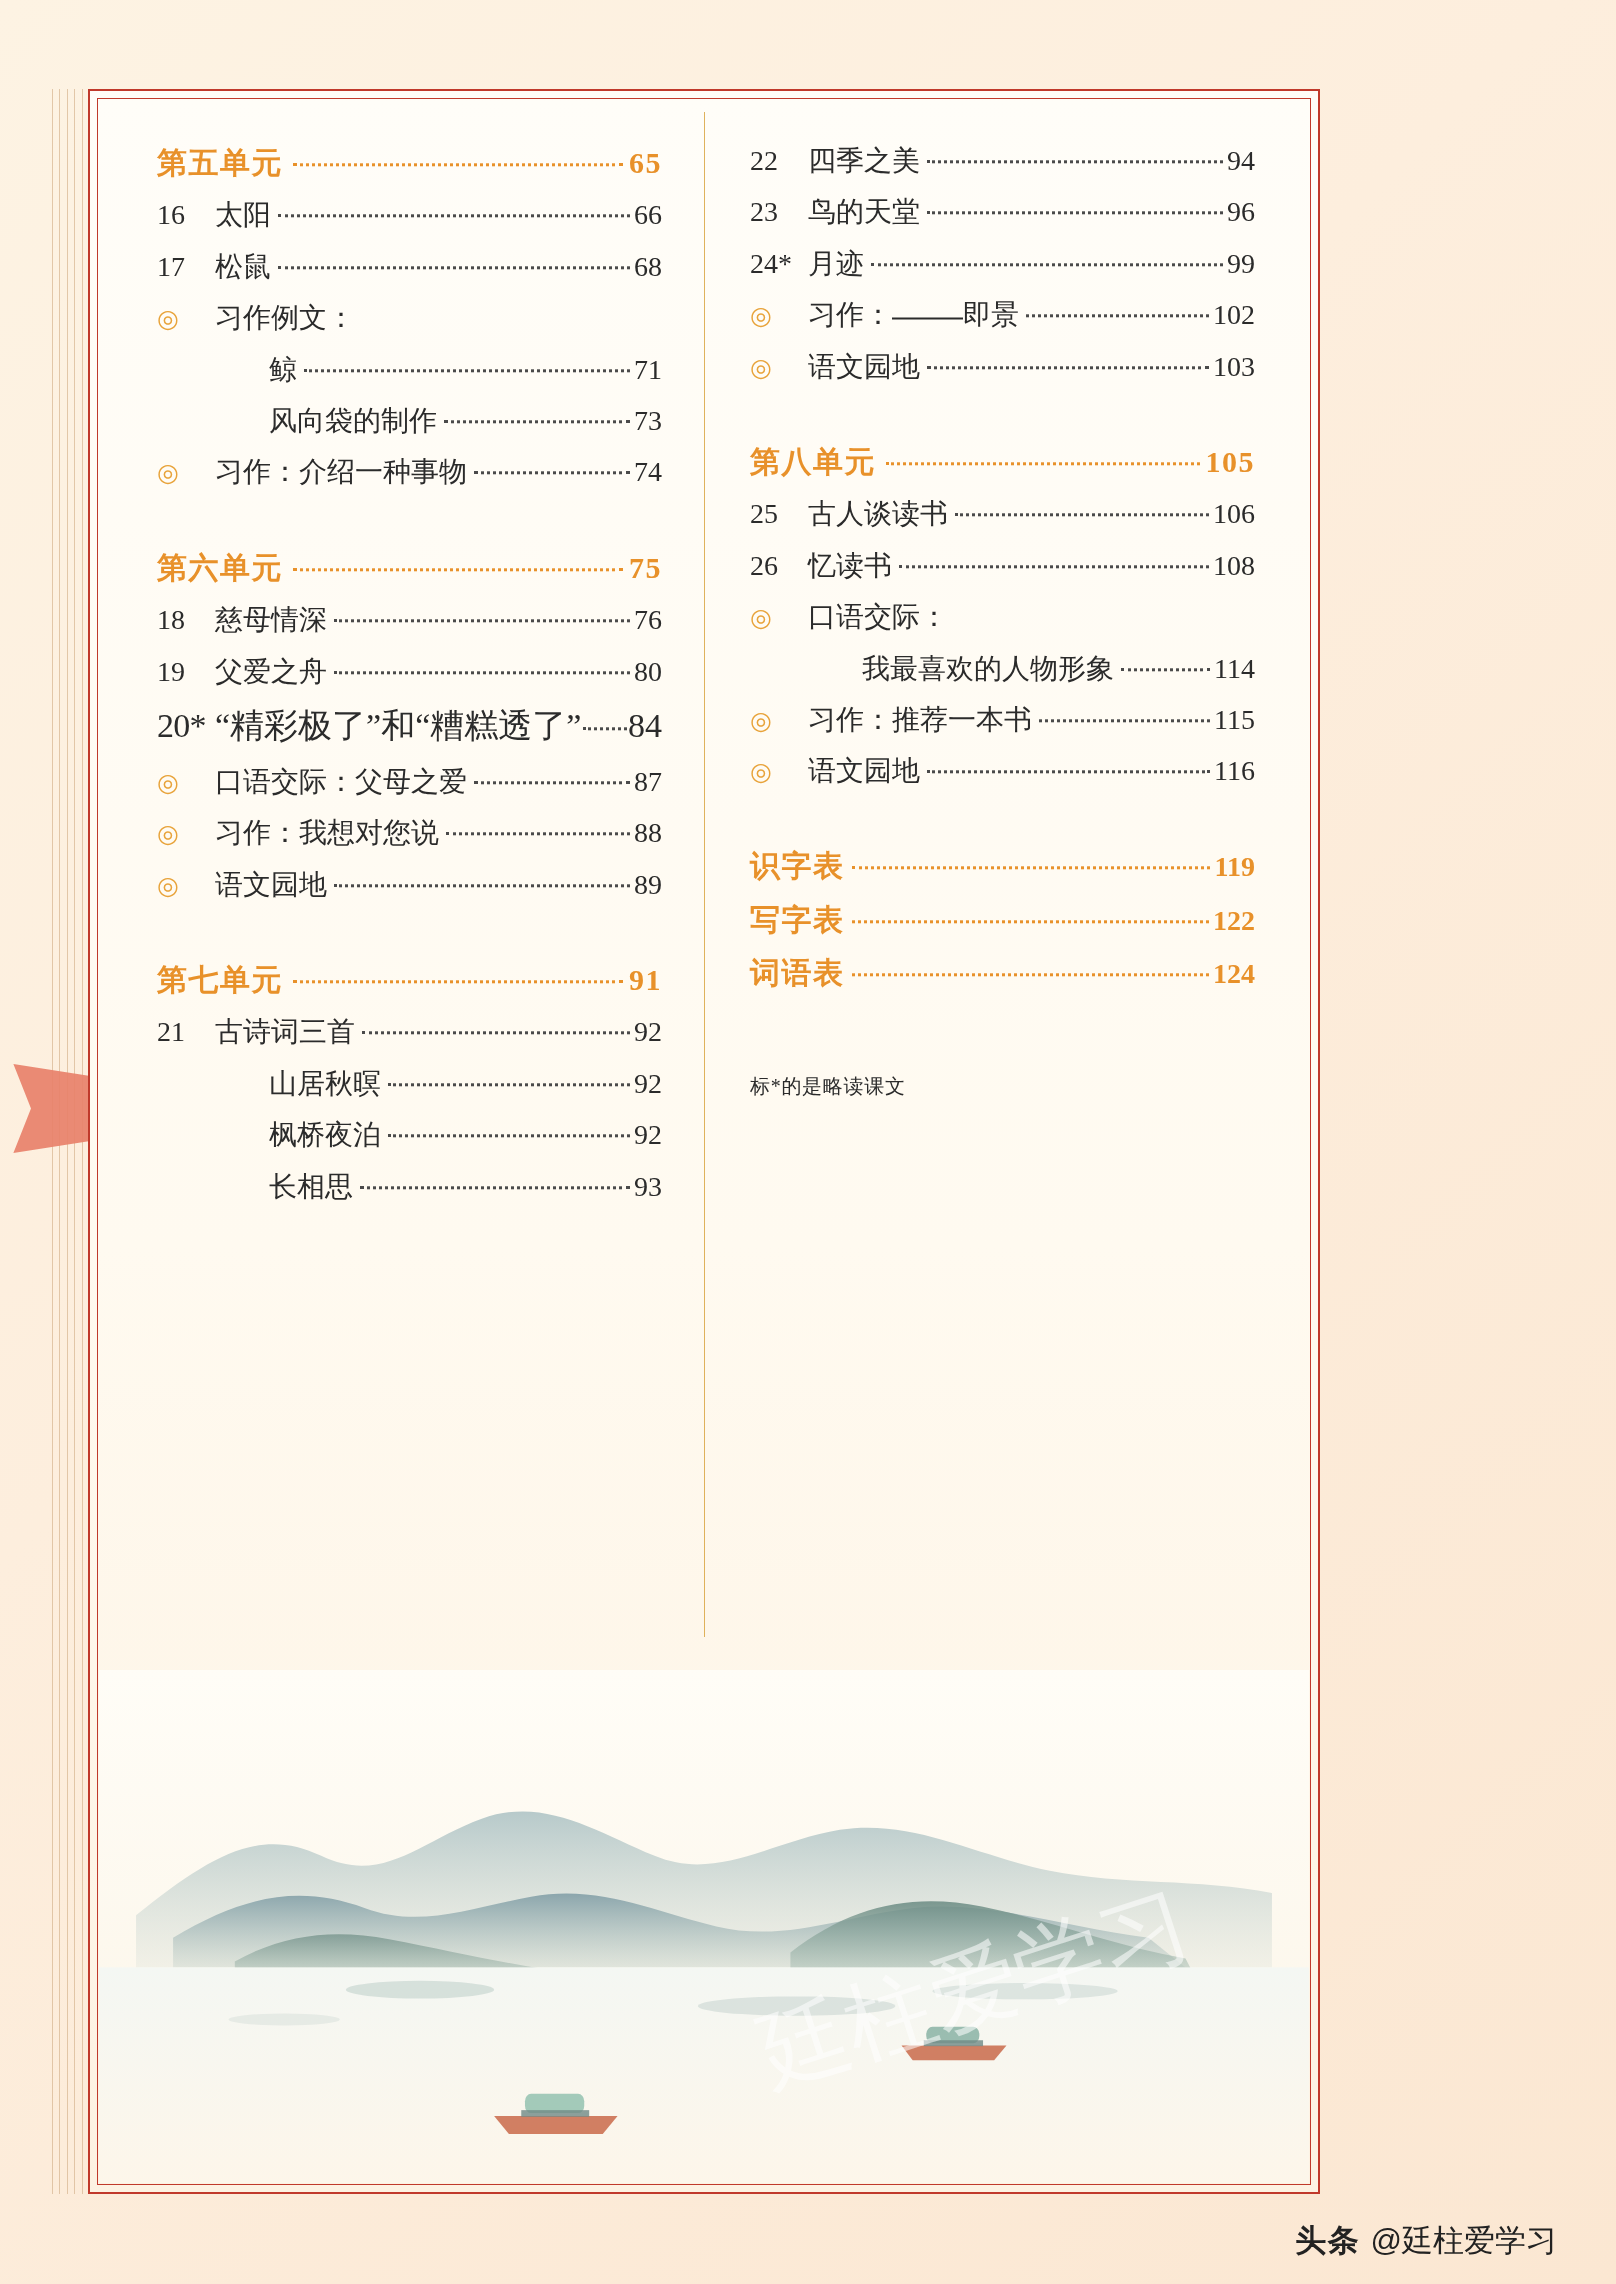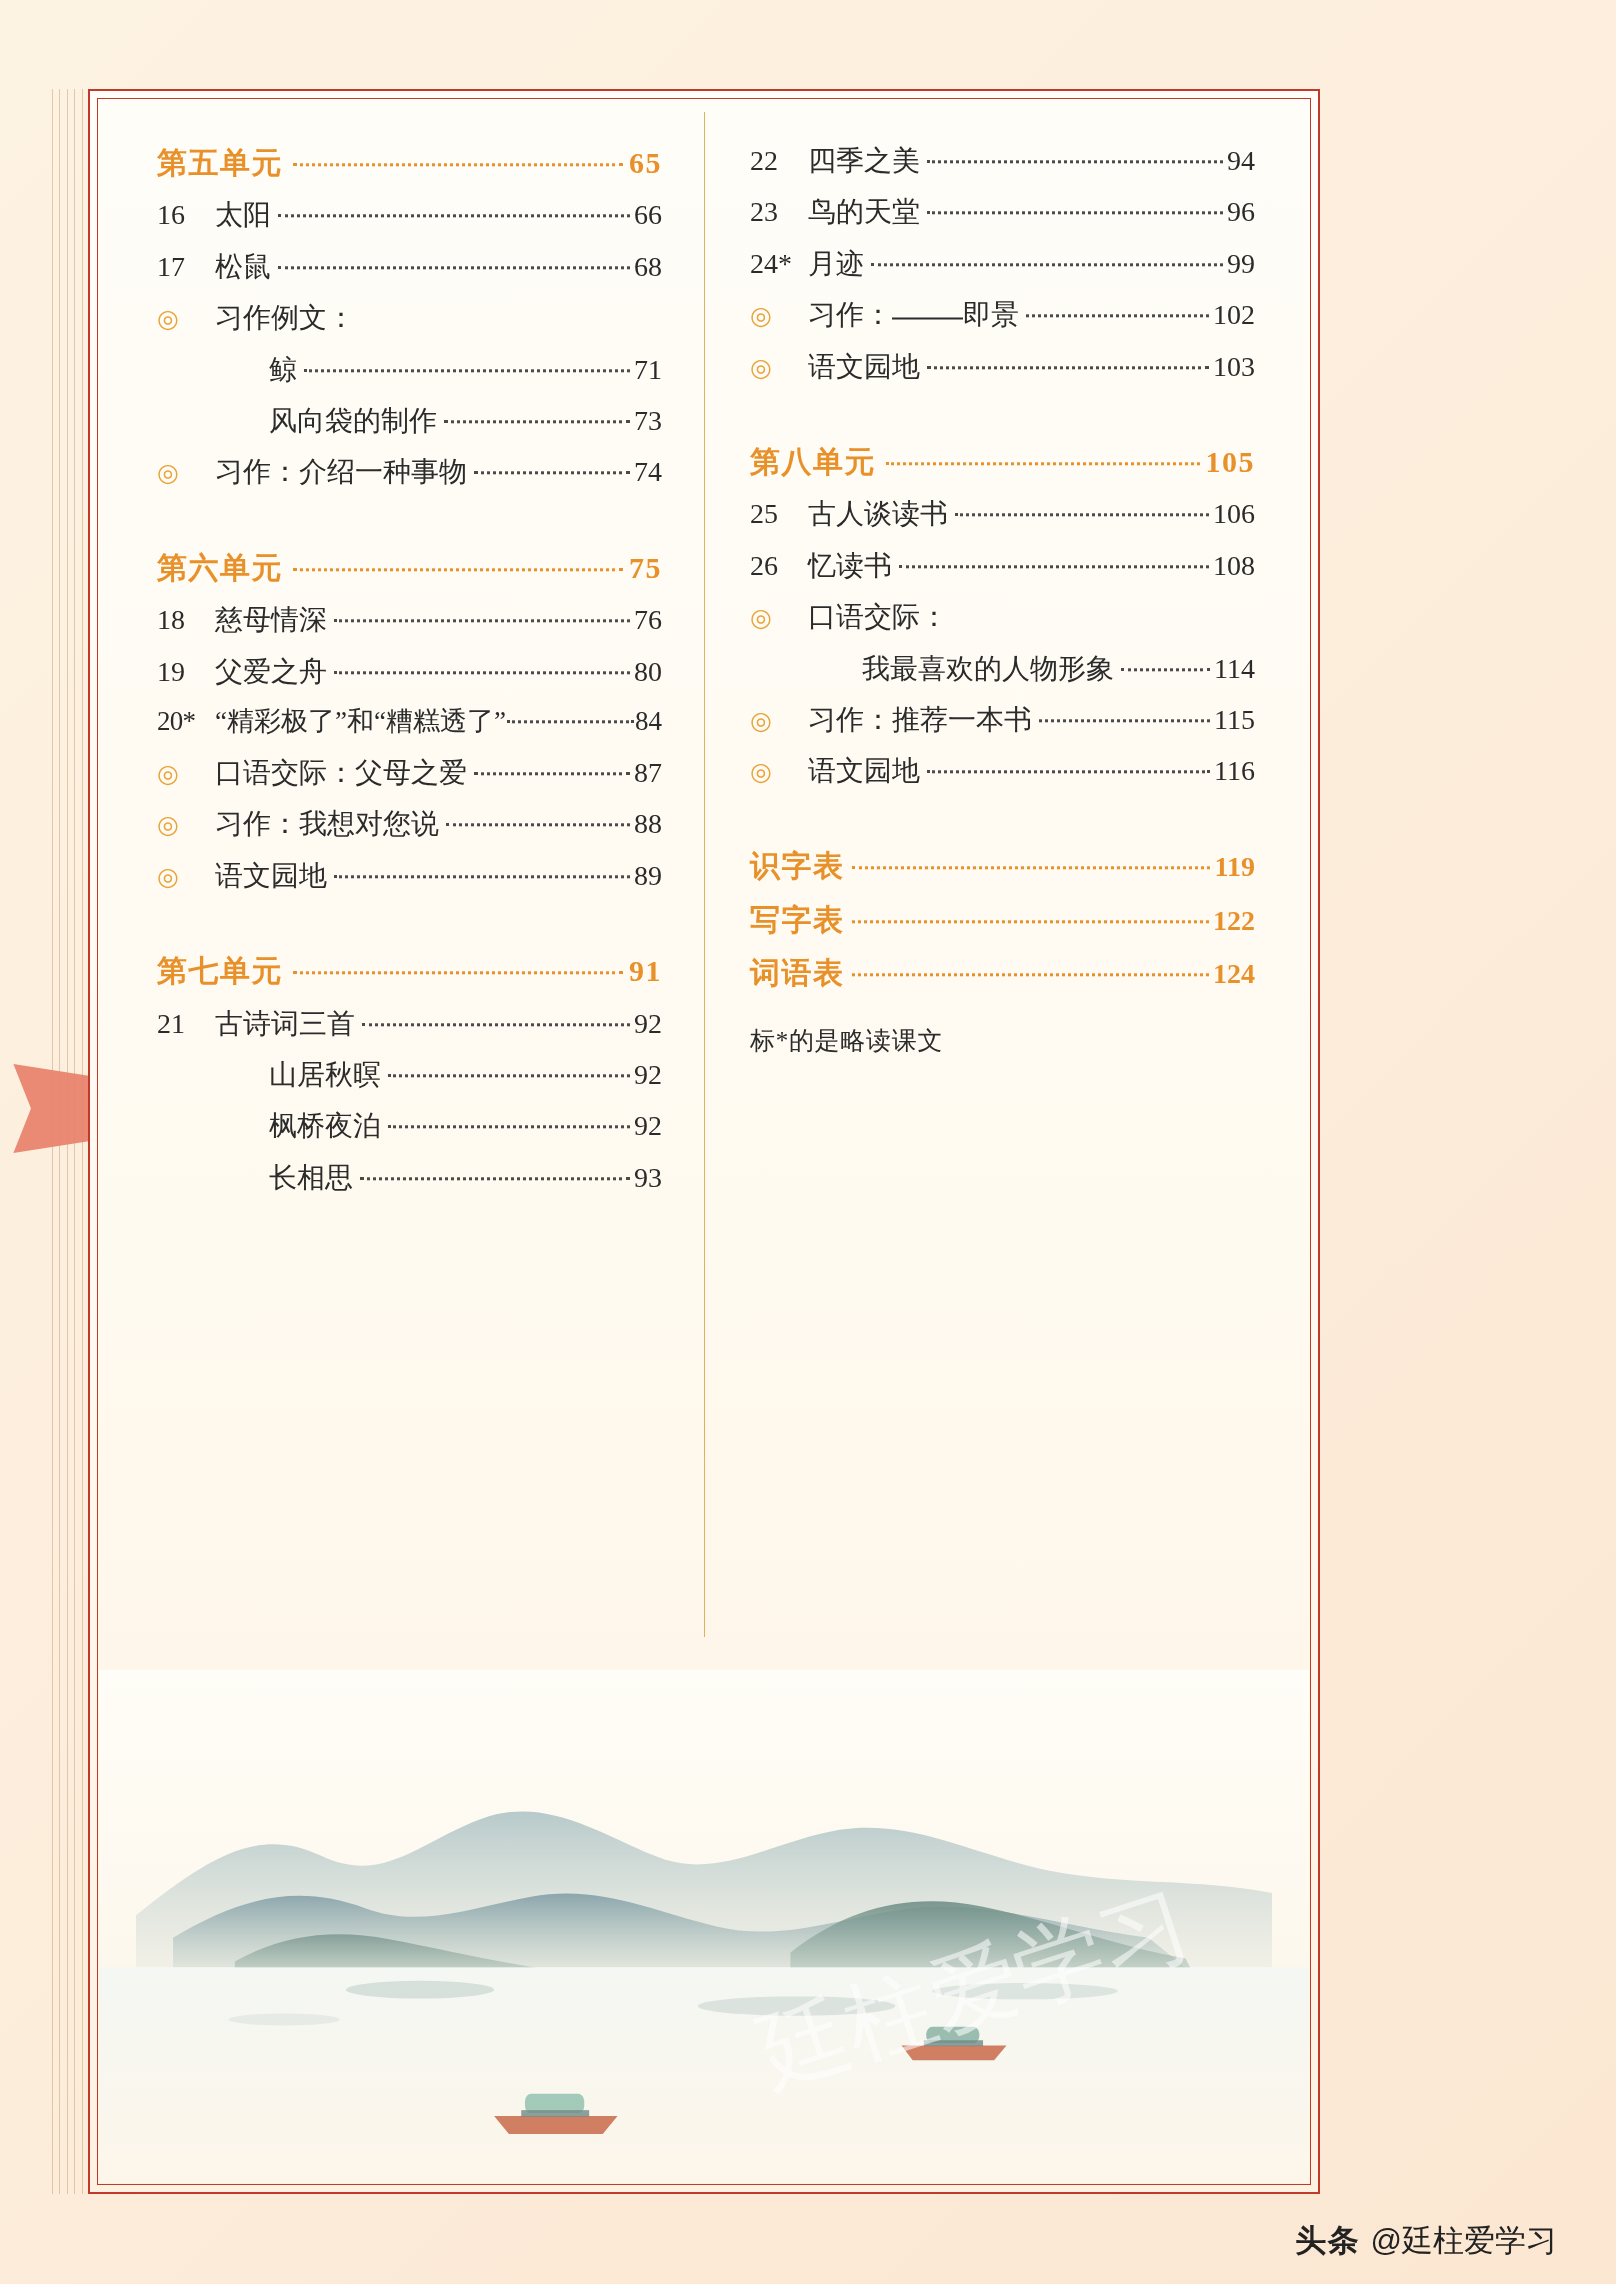--- a/index.html
+++ b/index.html
@@ -163,23 +163,23 @@
     width: 71px;
     border-bottom: 2.2px solid #2b2b2b;
     transform: translateY(-4.5px);
   }
 
   .backmatter .entry { color: #e8912a; font-weight: bold; }
   .backmatter .entry .dots { border-bottom: 3px dotted #e8912a; }
   .backmatter .entry .t { font-size: 30px; letter-spacing: 1.5px; }
 
   .note {
-    font-size: 25px;
+    font-size: 20px;
     color: #2b2b2b;
-    margin-top: 32px;
+    margin-top: 81px;
     letter-spacing: 0.7px;
   }
 
   
   #illus {
     position: absolute;
     left: 9px;
     right: 9px;
     bottom: 9px;
     height: 513px;
@@ -304,21 +304,21 @@
           <span class="pg">76</span>
         </div>
 
         <div class="entry">
           <span class="num">19</span>
           <span class="t">父爱之舟</span>
           <span class="dots"></span>
           <span class="pg">80</span>
         </div>
 
-        <div class="entry" style="font-size:27px">
+        <div class="entry" style="font-size:34px">
           <span class="num wide">20*</span>
           <span class="t">“精彩极了”和“糟糕透了”</span>
           <span class="dots" style="min-width:3px;margin-left:1.5px;margin-right:1.5px"></span>
           <span class="pg">84</span>
         </div>
 
         <div class="entry">
           <span class="circle">◎</span>
           <span class="t">口语交际：父母之爱</span>
           <span class="dots"></span>

